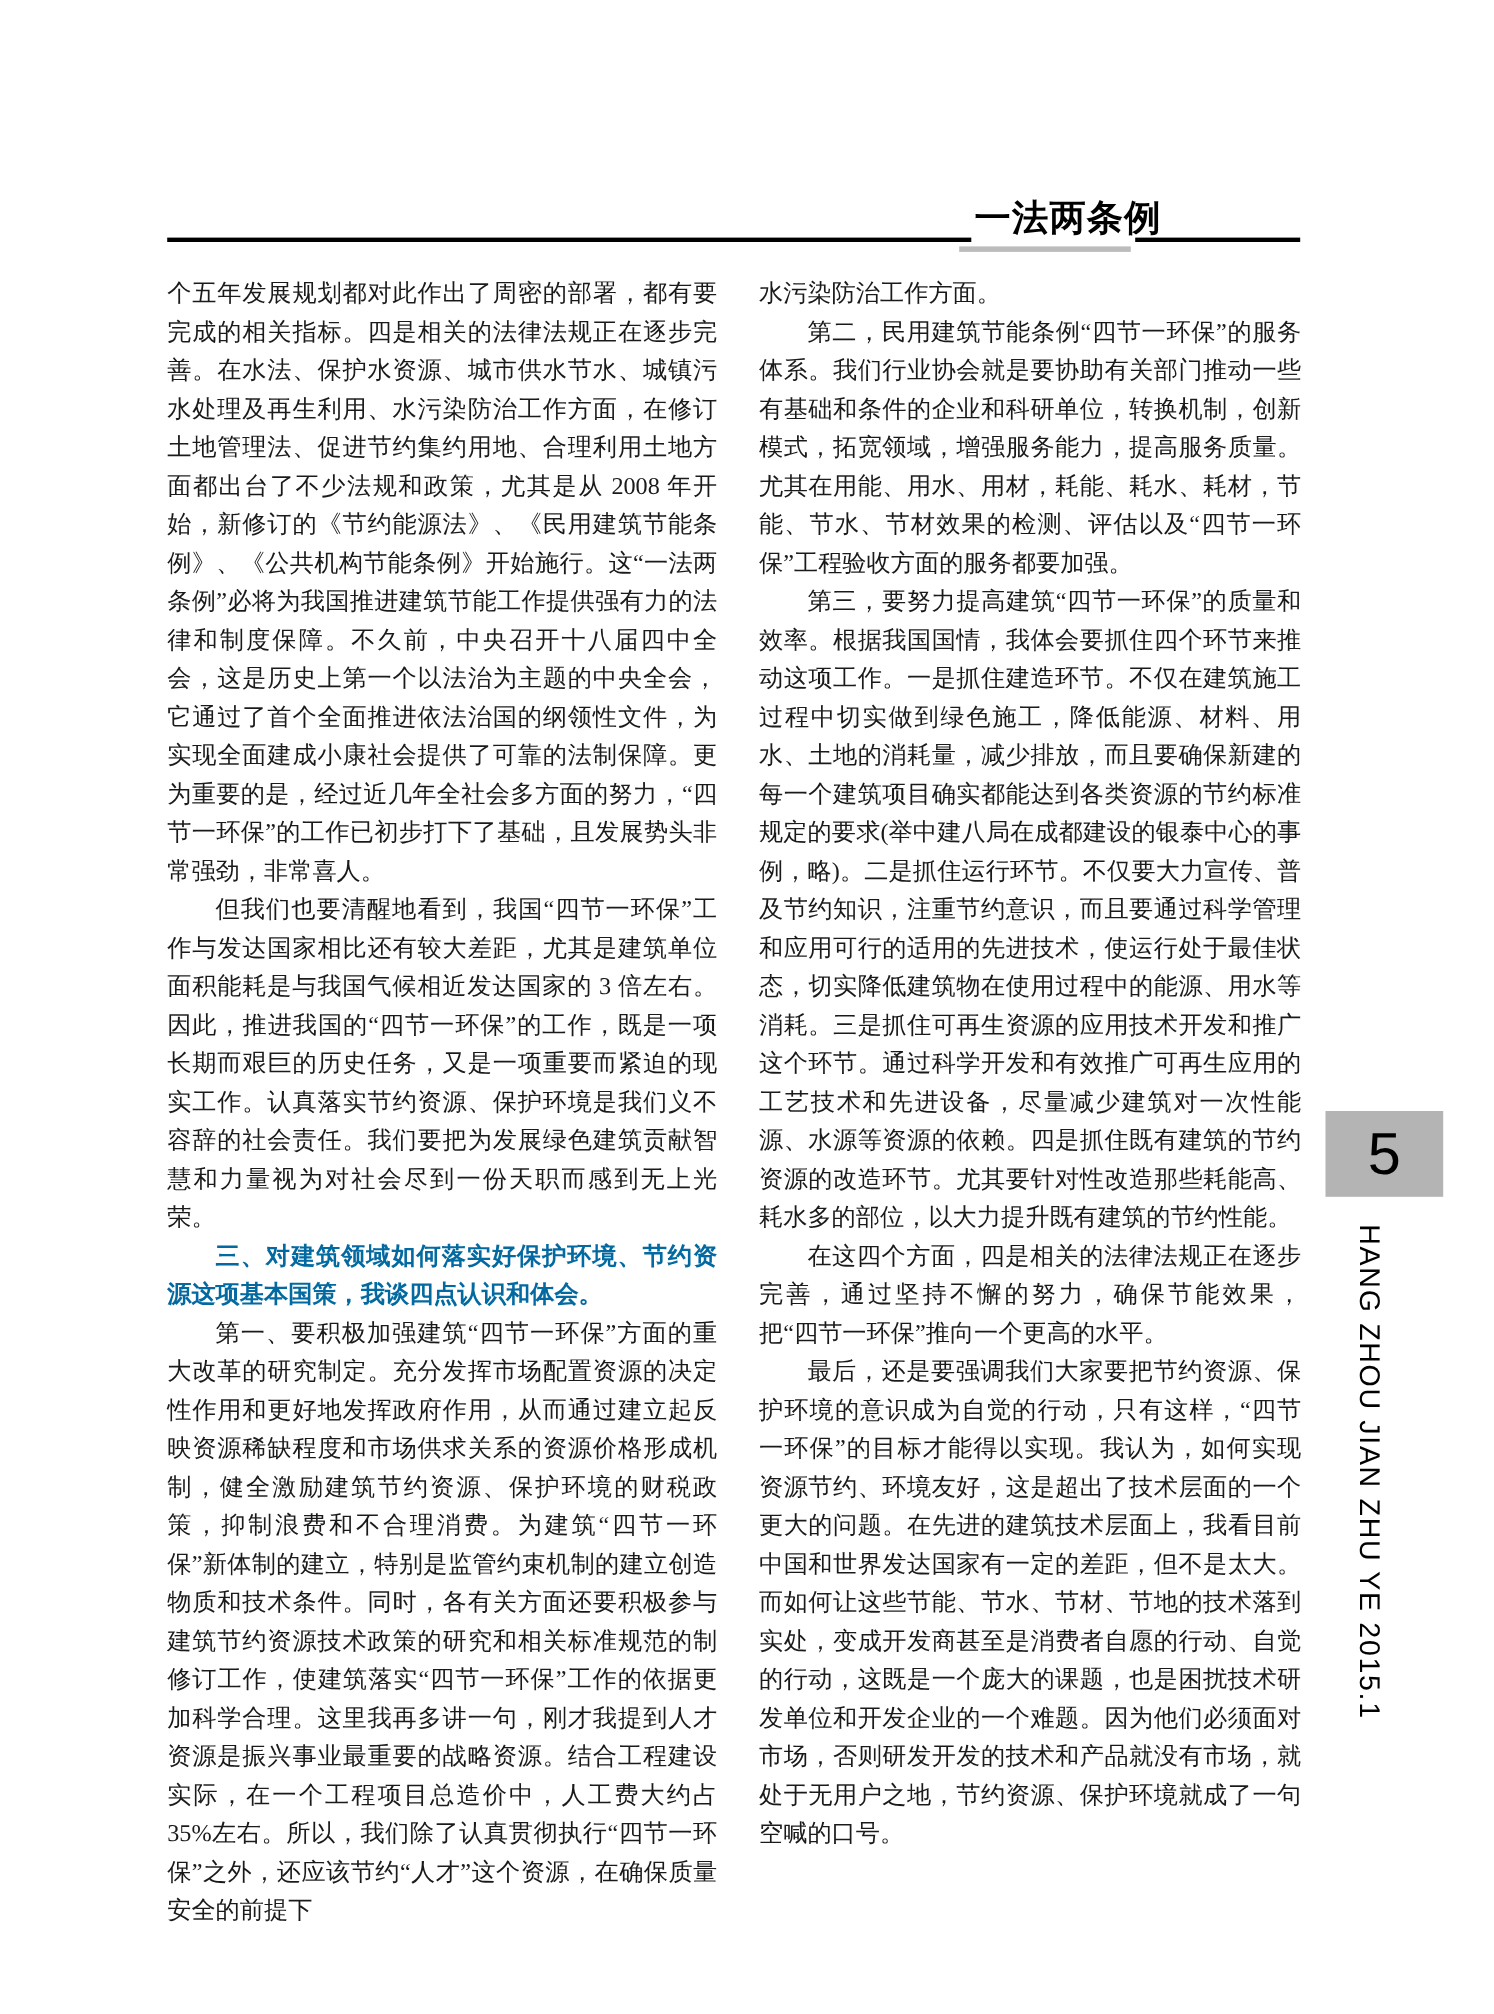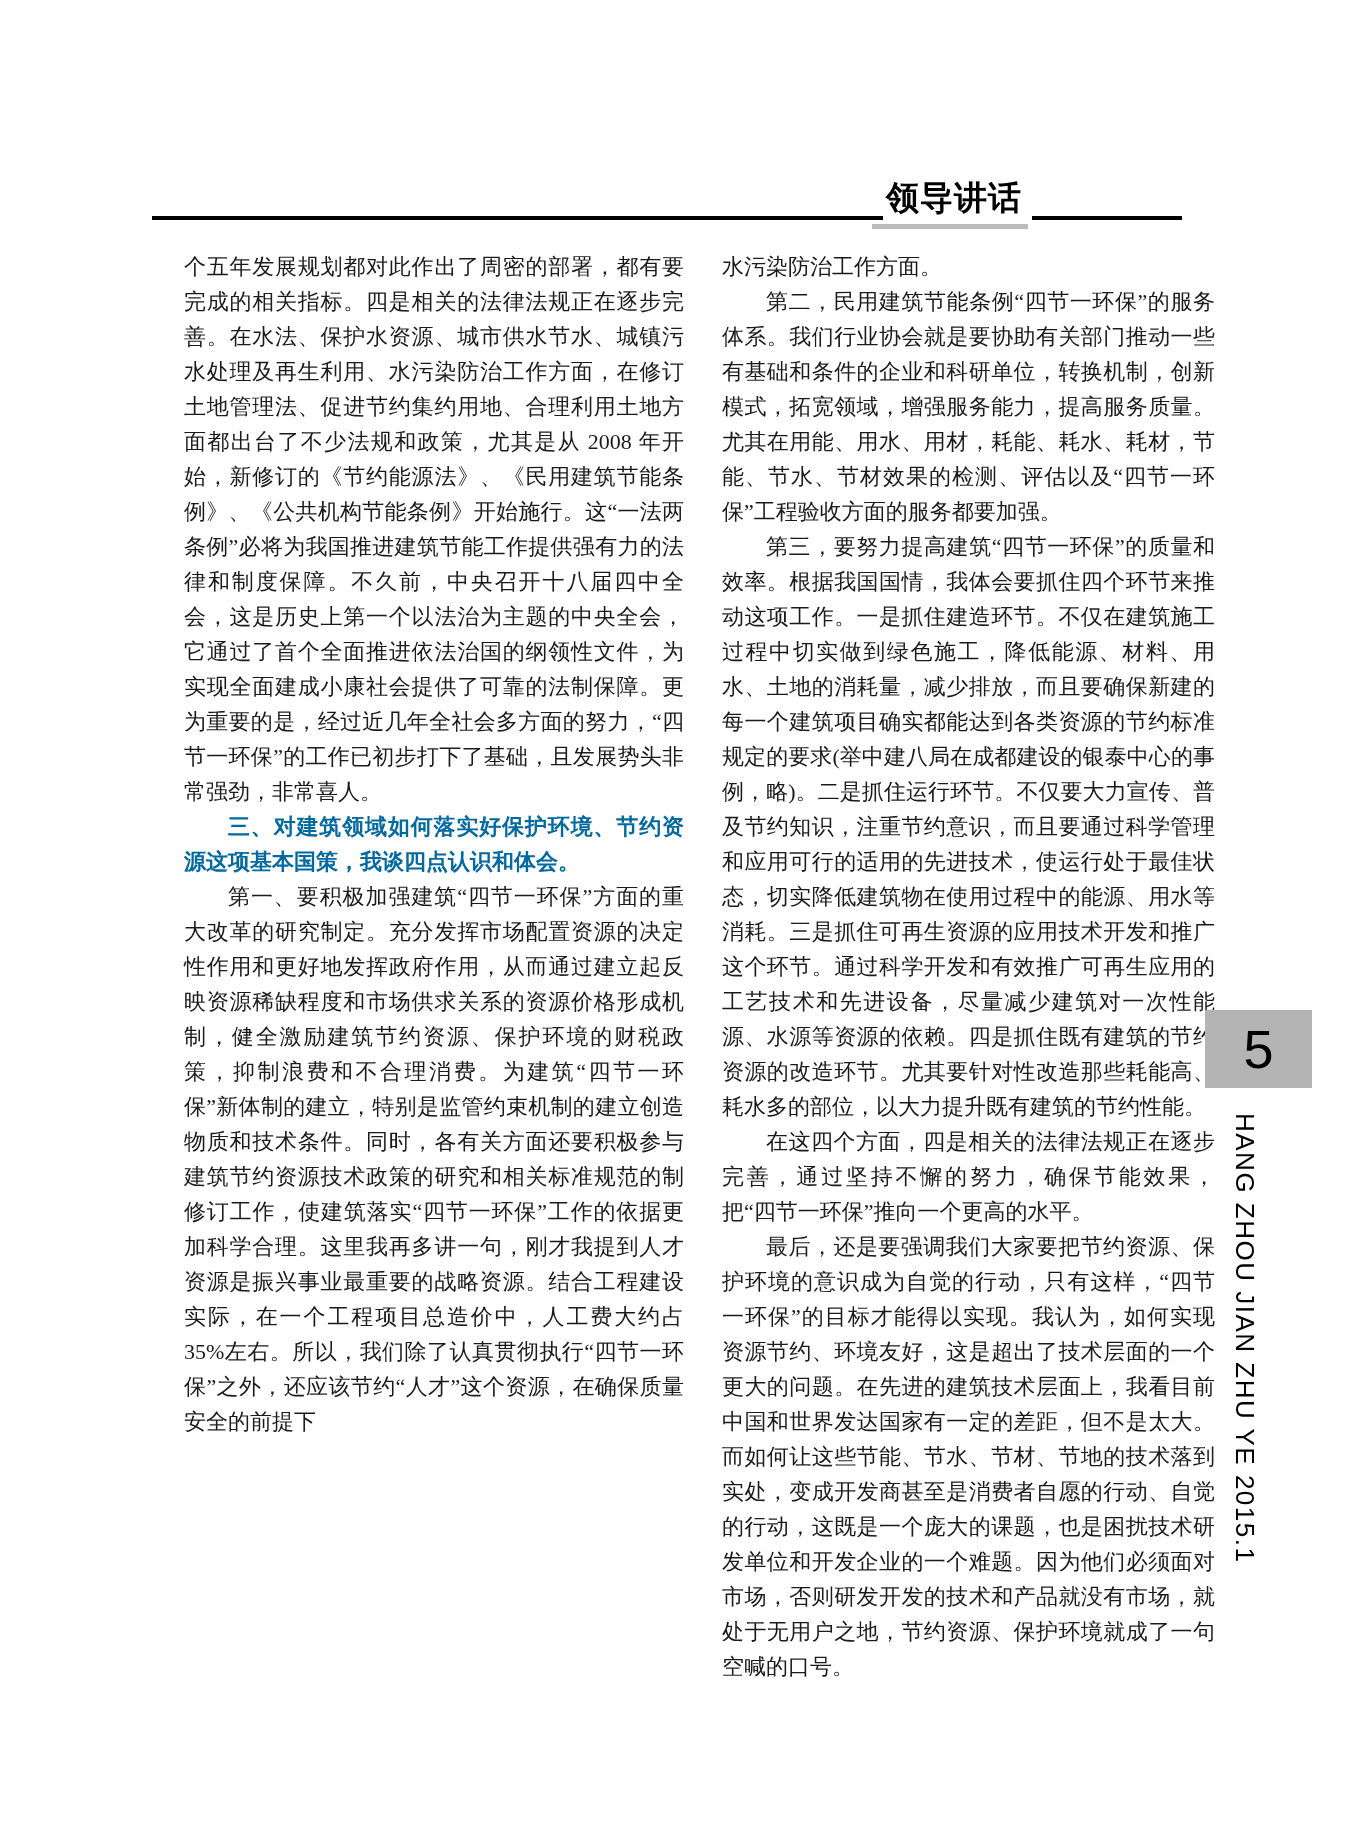--- a/index.html
+++ b/index.html
@@ -23,21 +23,20 @@
     letter-spacing: 1px; color: #000; white-space: nowrap;
   }
   .header-title-underline { left: 872px; top: 224px; width: 156px; height: 5px; background: #bcbcbc; }
 
   
   .text-column {
     top: 249px;
     font-size: 22px; line-height: 35px;
     text-align: justify;
     color: #1a1a1a;
-    margin-left: 32px;
   }
   .text-column-left  { left: 152px; width: 500px; }
   .text-column-right { left: 690px; width: 493px; }
   .text-column p { margin: 0; padding: 0; }
   .text-column p.indent { text-indent: 2em; }
   .text-column p.bold {
     font-family: "Liberation Sans", "DejaVu Sans", sans-serif;
     font-weight: bold; color: #0369a1;
   }
 
@@ -57,26 +56,27 @@
     transform: rotate(90deg);
     font-family: "Liberation Sans", "DejaVu Sans", sans-serif;
     font-size: 26px; line-height: 28px; letter-spacing: 1.5px;
     color: #000; white-space: nowrap;
   }
 </style>
 </head>
 <body>
 
 <div class="abs header-rule-left"></div>
-<div class="abs header-title">领导讲话</div>
+<div class="abs header-title">一法两条例</div>
 <div class="abs header-title-underline"></div>
 <div class="abs header-rule-right"></div>
 
 <div class="abs text-column text-column-left" id="col-left">
     <p>个五年发展规划都对此作出了周密的部署，都有要完成的相关指标。四是相关的法律法规正在逐步完善。在水法、保护水资源、城市供水节水、城镇污水处理及再生利用、水污染防治工作方面，在修订土地管理法、促进节约集约用地、合理利用土地方面都出台了不少法规和政策，尤其是从 2008 年开始，新修订的《节约能源法》、《民用建筑节能条例》、《公共机构节能条例》开始施行。这“一法两条例”必将为我国推进建筑节能工作提供强有力的法律和制度保障。不久前，中央召开十八届四中全会，这是历史上第一个以法治为主题的中央全会，它通过了首个全面推进依法治国的纲领性文件，为实现全面建成小康社会提供了可靠的法制保障。更为重要的是，经过近几年全社会多方面的努力，“四节一环保”的工作已初步打下了基础，且发展势头非常强劲，非常喜人。</p>
+    <p class="indent">但我们也要清醒地看到，我国“四节一环保”工作与发达国家相比还有较大差距，尤其是建筑单位面积能耗是与我国气候相近发达国家的 3 倍左右。因此，推进我国的“四节一环保”的工作，既是一项长期而艰巨的历史任务，又是一项重要而紧迫的现实工作。认真落实节约资源、保护环境是我们义不容辞的社会责任。我们要把为发展绿色建筑贡献智慧和力量视为对社会尽到一份天职而感到无上光荣。</p>
     <p class="indent bold">三、对建筑领域如何落实好保护环境、节约资源这项基本国策，我谈四点认识和体会。</p>
     <p class="indent">第一、要积极加强建筑“四节一环保”方面的重大改革的研究制定。充分发挥市场配置资源的决定性作用和更好地发挥政府作用，从而通过建立起反映资源稀缺程度和市场供求关系的资源价格形成机制，健全激励建筑节约资源、保护环境的财税政策，抑制浪费和不合理消费。为建筑“四节一环保”新体制的建立，特别是监管约束机制的建立创造物质和技术条件。同时，各有关方面还要积极参与建筑节约资源技术政策的研究和相关标准规范的制修订工作，使建筑落实“四节一环保”工作的依据更加科学合理。这里我再多讲一句，刚才我提到人才资源是振兴事业最重要的战略资源。结合工程建设实际，在一个工程项目总造价中，人工费大约占 35%左右。所以，我们除了认真贯彻执行“四节一环保”之外，还应该节约“人才”这个资源，在确保质量安全的前提下</p>
   </div>
 <div class="abs text-column text-column-right" id="col-right">
     <p>水污染防治工作方面。</p>
     <p class="indent">第二，民用建筑节能条例“四节一环保”的服务体系。我们行业协会就是要协助有关部门推动一些有基础和条件的企业和科研单位，转换机制，创新模式，拓宽领域，增强服务能力，提高服务质量。尤其在用能、用水、用材，耗能、耗水、耗材，节能、节水、节材效果的检测、评估以及“四节一环保”工程验收方面的服务都要加强。</p>
     <p class="indent">第三，要努力提高建筑“四节一环保”的质量和效率。根据我国国情，我体会要抓住四个环节来推动这项工作。一是抓住建造环节。不仅在建筑施工过程中切实做到绿色施工，降低能源、材料、用水、土地的消耗量，减少排放，而且要确保新建的每一个建筑项目确实都能达到各类资源的节约标准规定的要求(举中建八局在成都建设的银泰中心的事例，略)。二是抓住运行环节。不仅要大力宣传、普及节约知识，注重节约意识，而且要通过科学管理和应用可行的适用的先进技术，使运行处于最佳状态，切实降低建筑物在使用过程中的能源、用水等消耗。三是抓住可再生资源的应用技术开发和推广这个环节。通过科学开发和有效推广可再生应用的工艺技术和先进设备，尽量减少建筑对一次性能源、水源等资源的依赖。四是抓住既有建筑的节约资源的改造环节。尤其要针对性改造那些耗能高、耗水多的部位，以大力提升既有建筑的节约性能。</p>
     <p class="indent">在这四个方面，四是相关的法律法规正在逐步完善，通过坚持不懈的努力，确保节能效果，把“四节一环保”推向一个更高的水平。</p>
     <p class="indent">最后，还是要强调我们大家要把节约资源、保护环境的意识成为自觉的行动，只有这样，“四节一环保”的目标才能得以实现。我认为，如何实现资源节约、环境友好，这是超出了技术层面的一个更大的问题。在先进的建筑技术层面上，我看目前中国和世界发达国家有一定的差距，但不是太大。而如何让这些节能、节水、节材、节地的技术落到实处，变成开发商甚至是消费者自愿的行动、自觉的行动，这既是一个庞大的课题，也是困扰技术研发单位和开发企业的一个难题。因为他们必须面对市场，否则研发开发的技术和产品就没有市场，就处于无用户之地，节约资源、保护环境就成了一句空喊的口号。</p>
   </div>

